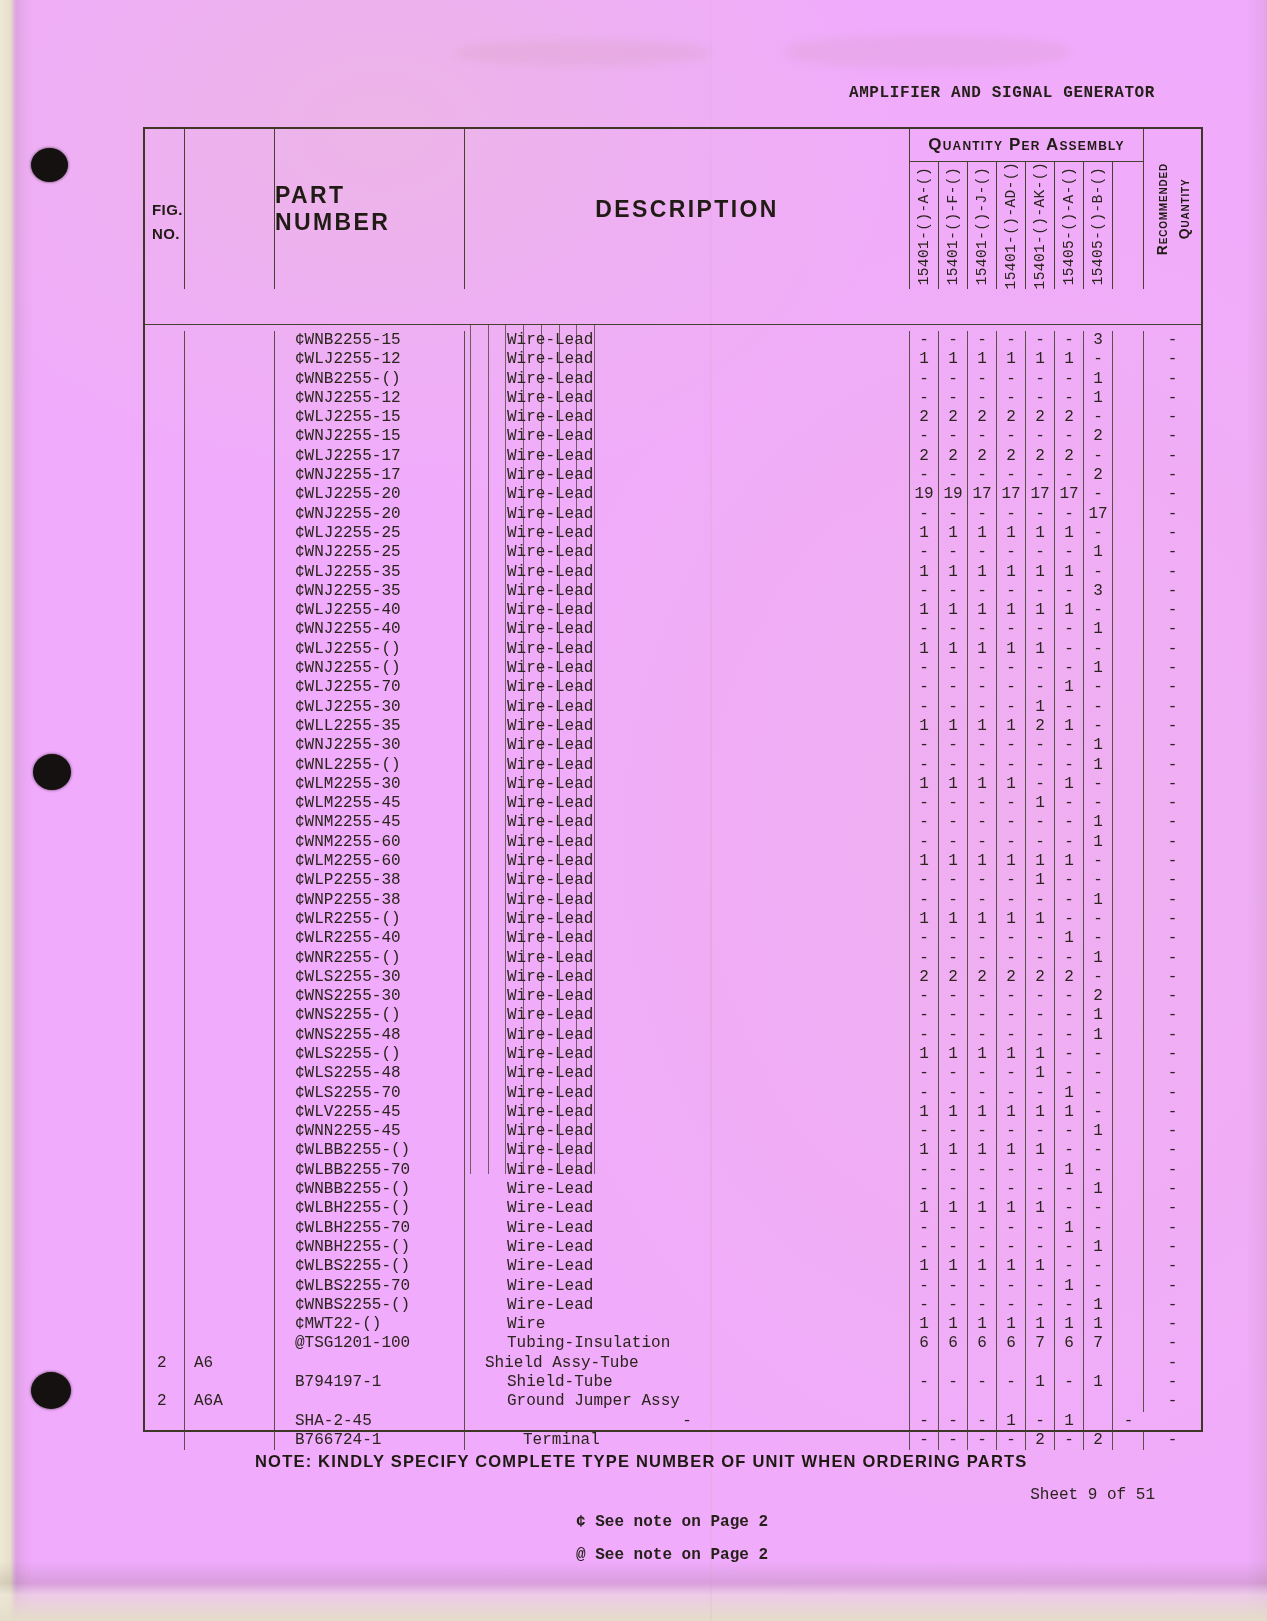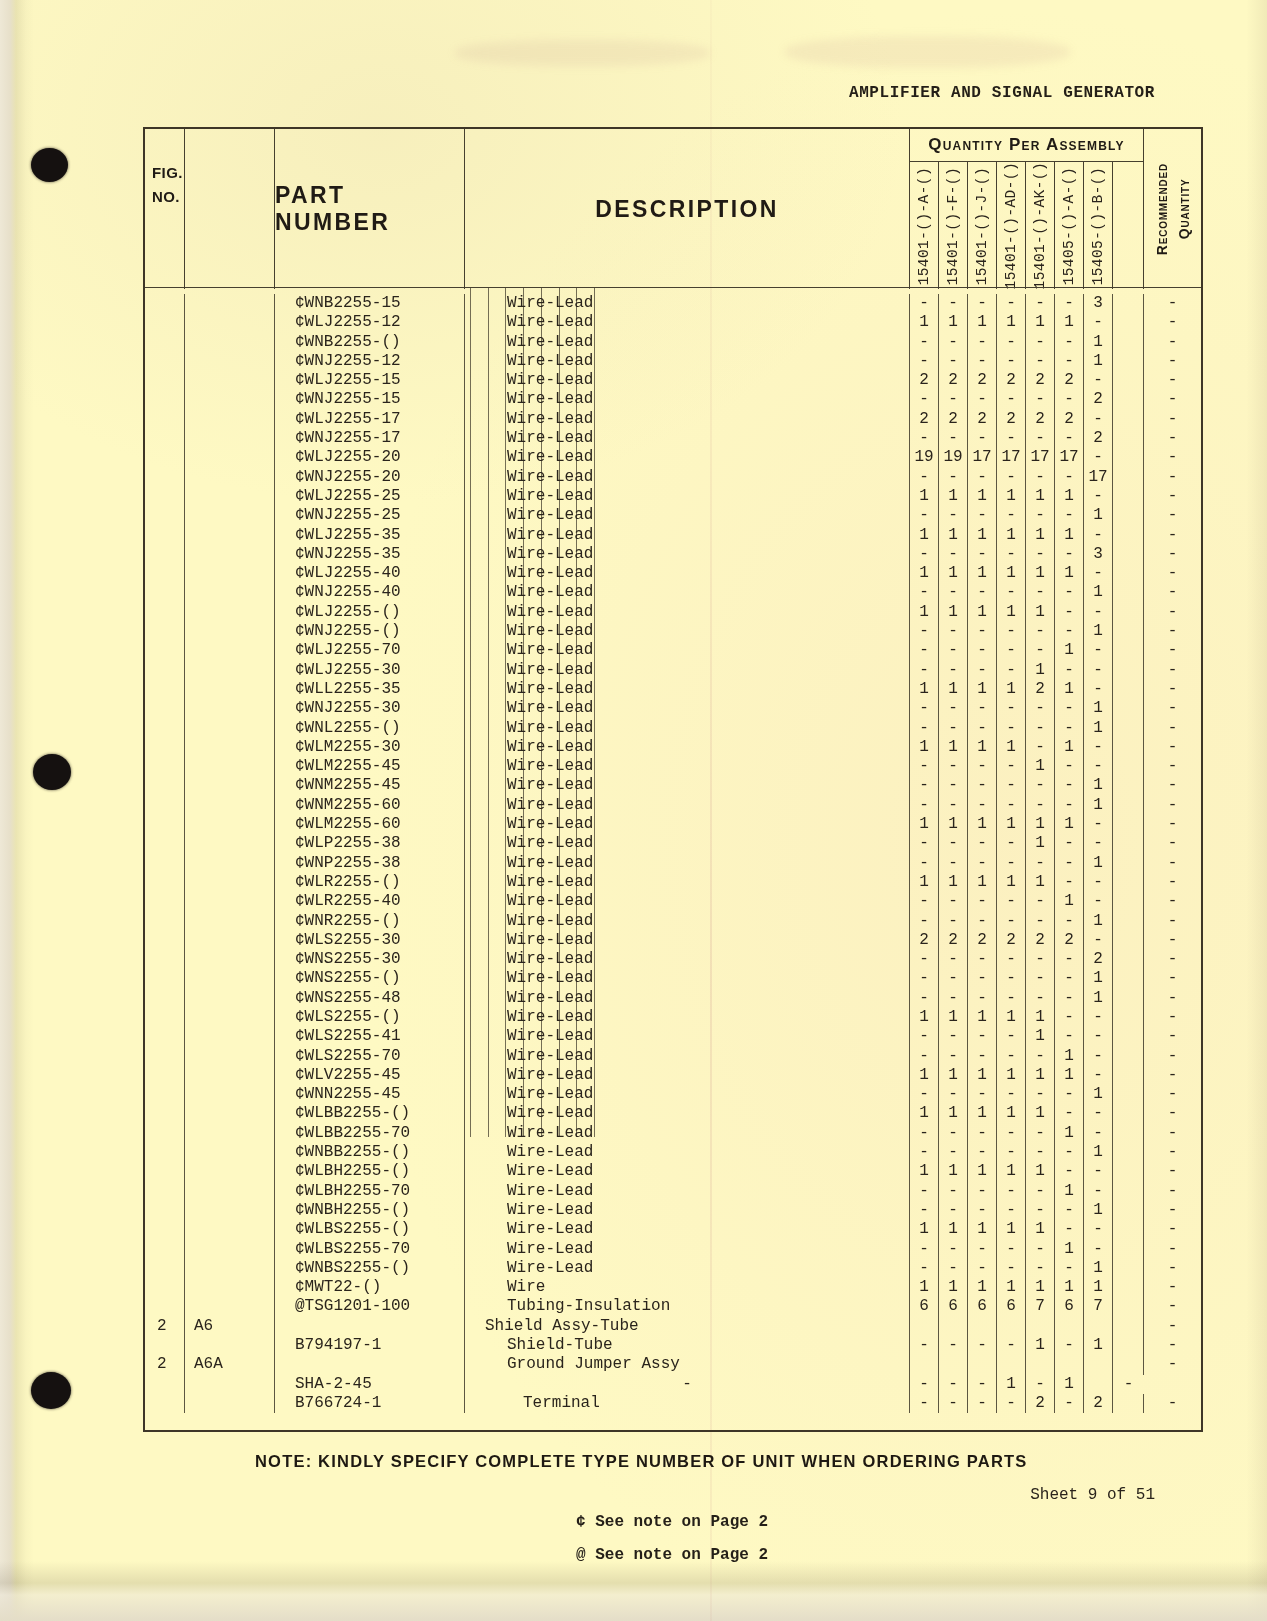--- a/index.html
+++ b/index.html
@@ -1,18 +1,18 @@
 <!DOCTYPE html>
 <html><head>
 <meta charset="utf-8">
 <style>
   html,body{margin:0;padding:0;background:#b9b097;}
   .page{
     position:relative;width:1267px;height:1621px;overflow:hidden;
-    background:#fef9c3;
+    background:#f0abfc;
     font-family:"Liberation Mono", monospace;color:#262019;text-decoration:underline;
   }
   .tint{position:absolute;inset:0;pointer-events:none;
     background:
       radial-gradient(ellipse 950px 1200px at 80% 52%, rgba(238,195,178,0.16), transparent 70%),
       radial-gradient(ellipse 700px 500px at 30% 8%, rgba(225,210,170,0.25), transparent 75%);}
   .edge-left{position:absolute;left:0;top:0;bottom:0;width:34px;pointer-events:none;
     background:linear-gradient(to right, #eee8d6 0px, #e7e0ca 10px, rgba(95,85,62,0.12) 16px, rgba(95,85,62,0.03) 26px, transparent 34px);}
   .edge-right{position:absolute;right:0;top:0;bottom:0;width:26px;pointer-events:none;
     background:linear-gradient(to left, rgba(120,100,80,0.10), transparent 80%);}
@@ -30,37 +30,37 @@
 
   .doc-title{position:absolute;top:84px;right:112px;font-size:16px;letter-spacing:0.6px;font-weight:700;color:#241f18;}
 
   
   .parts-table{position:absolute;left:143px;top:127px;width:1060px;height:1305px;
     border:2px solid #3e3627;box-sizing:border-box;}
   .cols{display:grid;grid-template-columns:40px 90px 190px 445px 29px 29px 29px 29px 29px 29px 29px 31px 57px;}
   .thead{height:158px;}
   .thead>div{border-right:1px solid #46402f;box-sizing:border-box;position:relative;}
   .thead>div:last-child{border-right:none;}
-  .fig-h{padding:32px 0 0 7px;font-family:"Liberation Sans",sans-serif;font-size:15px;font-weight:700;letter-spacing:0.4px;line-height:24px;color:#201b15;}
+  .fig-h{padding:69px 0 0 7px;font-family:"Liberation Sans",sans-serif;font-size:15px;font-weight:700;letter-spacing:0.4px;line-height:24px;color:#201b15;}
   .fig-h span{display:block;}
   .part-h,.desc-h{display:flex;align-items:center;justify-content:center;
     font-family:"Liberation Sans",sans-serif;font-size:23px;font-weight:700;letter-spacing:2.4px;color:#201b15;}
   .qty-wrap{grid-column:5/13;display:flex;flex-direction:column;}
   .qty-title{height:32px;flex:0 0 32px;border-bottom:1.5px solid #46402f;display:flex;align-items:center;justify-content:center;
     font-family:"Liberation Sans",sans-serif;font-variant:small-caps;font-weight:700;font-size:17px;letter-spacing:1.2px;color:#201b15;}
   .qty-labels{flex:1;display:grid;grid-template-columns:29px 29px 29px 29px 29px 29px 29px 31px;}
   .qty-labels>div{border-right:1px solid #46402f;box-sizing:border-box;display:flex;align-items:center;justify-content:center;overflow:hidden;}
   .qty-labels>div:last-child{border-right:none;}
   .vtext{writing-mode:vertical-rl;transform:rotate(180deg);font-size:14.5px;letter-spacing:0.4px;white-space:nowrap;color:#2a241c;}
   .rec-h{display:flex;align-items:center;justify-content:center;}
   .vsans{writing-mode:vertical-rl;transform:rotate(180deg);
     font-family:"Liberation Sans",sans-serif;font-variant:small-caps;font-weight:700;font-size:14px;letter-spacing:0.8px;color:#201b15;}
   .vsans span{display:block;line-height:22px;text-align:center;}
 
-  .tbody{height:850px;position:relative;display:flex;flex-direction:column;padding-top:6px;box-sizing:border-box;border-top:1px solid #46402f;}
+  .tbody{height:850px;position:relative;display:flex;flex-direction:column;padding-top:6px;box-sizing:border-box;border-top:1px solid #46402f;margin-top:37px;}
   .tbody::before{content:'';position:absolute;inset:0;pointer-events:none;
     background-image:repeating-linear-gradient(90deg, rgba(70,64,47,0.75) 0 1px, transparent 1px 17.7px);
     background-size:132px 100%;background-repeat:no-repeat;background-position:325px 0;}
   .trow{flex:0 0 19.3px;height:19.3px;}
   .trow>div,.fillrow>div{border-right:1px solid rgba(70,64,47,0.88);box-sizing:border-box;overflow:hidden;white-space:nowrap;
     font-size:16px;line-height:19.3px;color:#2a241c;position:relative;z-index:1;}
   .trow>div:last-child,.fillrow>div:last-child{border-right:none;}
   .fillrow{flex:1 1 auto;}
   .cell-fig{padding-left:12px;}
   .cell-ref{padding-left:9px;}
@@ -705,21 +705,21 @@
           <div class="cell-q">1</div>
           <div class="cell-q">1</div>
           <div class="cell-q">-</div>
           <div class="cell-q">-</div>
           <div class="cell-gap"></div>
           <div class="cell-rec">-</div>
         </div>
         <div class="trow cols">
           <div class="cell-fig"></div>
           <div class="cell-ref"></div>
-          <div class="cell-part">¢WLS2255-41</div>
+          <div class="cell-part">¢WLS2255-48</div>
           <div class="cell-desc ind1">Wire-Lead</div>
           <div class="cell-q">-</div>
           <div class="cell-q">-</div>
           <div class="cell-q">-</div>
           <div class="cell-q">-</div>
           <div class="cell-q">1</div>
           <div class="cell-q">-</div>
           <div class="cell-q">-</div>
           <div class="cell-gap"></div>
           <div class="cell-rec">-</div>

